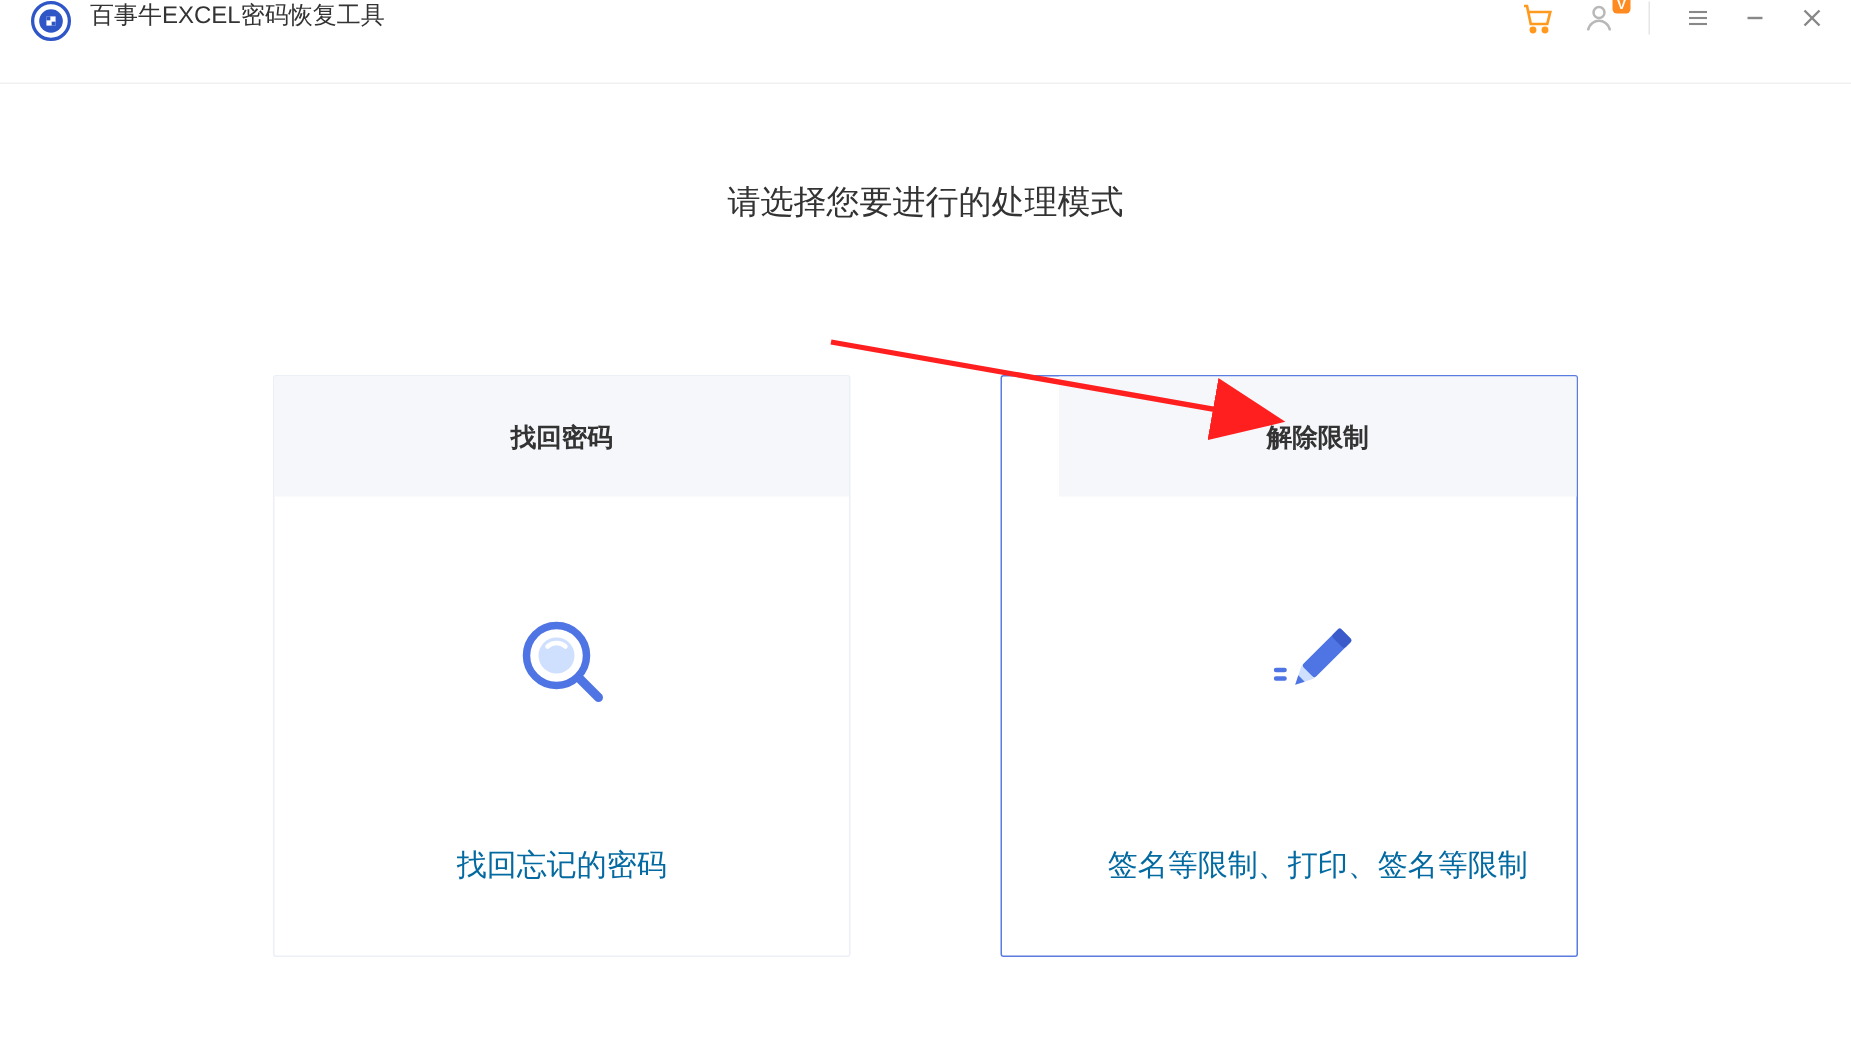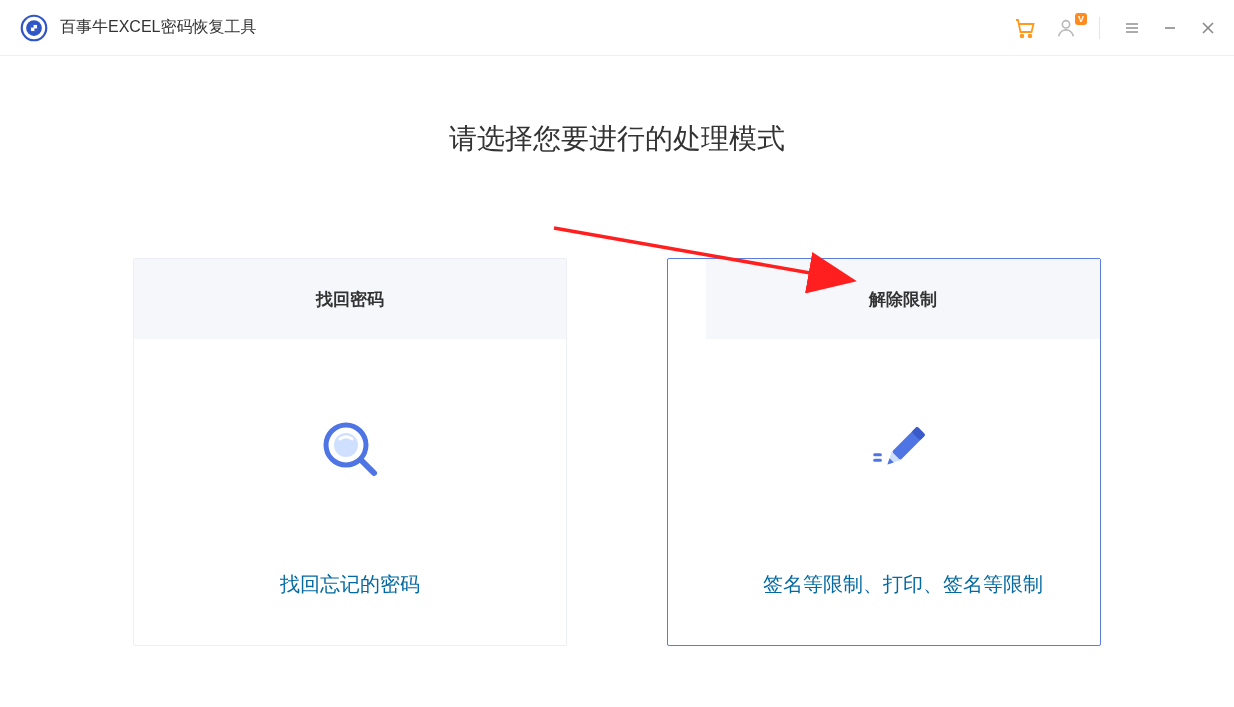--- a/index.html
+++ b/index.html
@@ -7,21 +7,21 @@
       font-family: "Microsoft YaHei", "PingFang SC", sans-serif;
       background: #fff;
       width: 1234px;
       height: 707px;
       overflow: hidden;
       position: relative;
     }
     .titlebar {
       height: 56px;
       display: flex;
-      align-items: center;
+      align-items: flex-start;
       padding: 0 16px 0 20px;
       border-bottom: 1px solid #f0f0f0;
     }
     .app-logo {
       width: 28px;
       height: 28px;
       margin-right: 12px;
       flex-shrink: 0;
     }
     .app-title {
@@ -66,31 +66,31 @@
     .win-btn { width: 20px; height: 20px; display:flex; align-items:center; justify-content:center; cursor:pointer; color:#888; }
     .win-btn svg { width: 16px; height: 16px; }
 
     .content {
       padding-top: 64px;
       display: flex;
       flex-direction: column;
       align-items: center;
     }
     .prompt {
-      font-size: 28px;
+      font-size: 22px;
       color: #333;
       font-weight: 500;
       margin-bottom: 100px;
     }
     .cards {
       display: flex;
       gap: 100px;
     }
     .card {
-      width: 434px;
+      width: 385px;
       height: 388px;
       border: 1px solid #eceff5;
       border-radius: 2px;
       display: flex;
       flex-direction: column;
       cursor: pointer;
       justify-content: center;
     }
     .card.selected {
       border: 1.5px solid #5a7be0;

